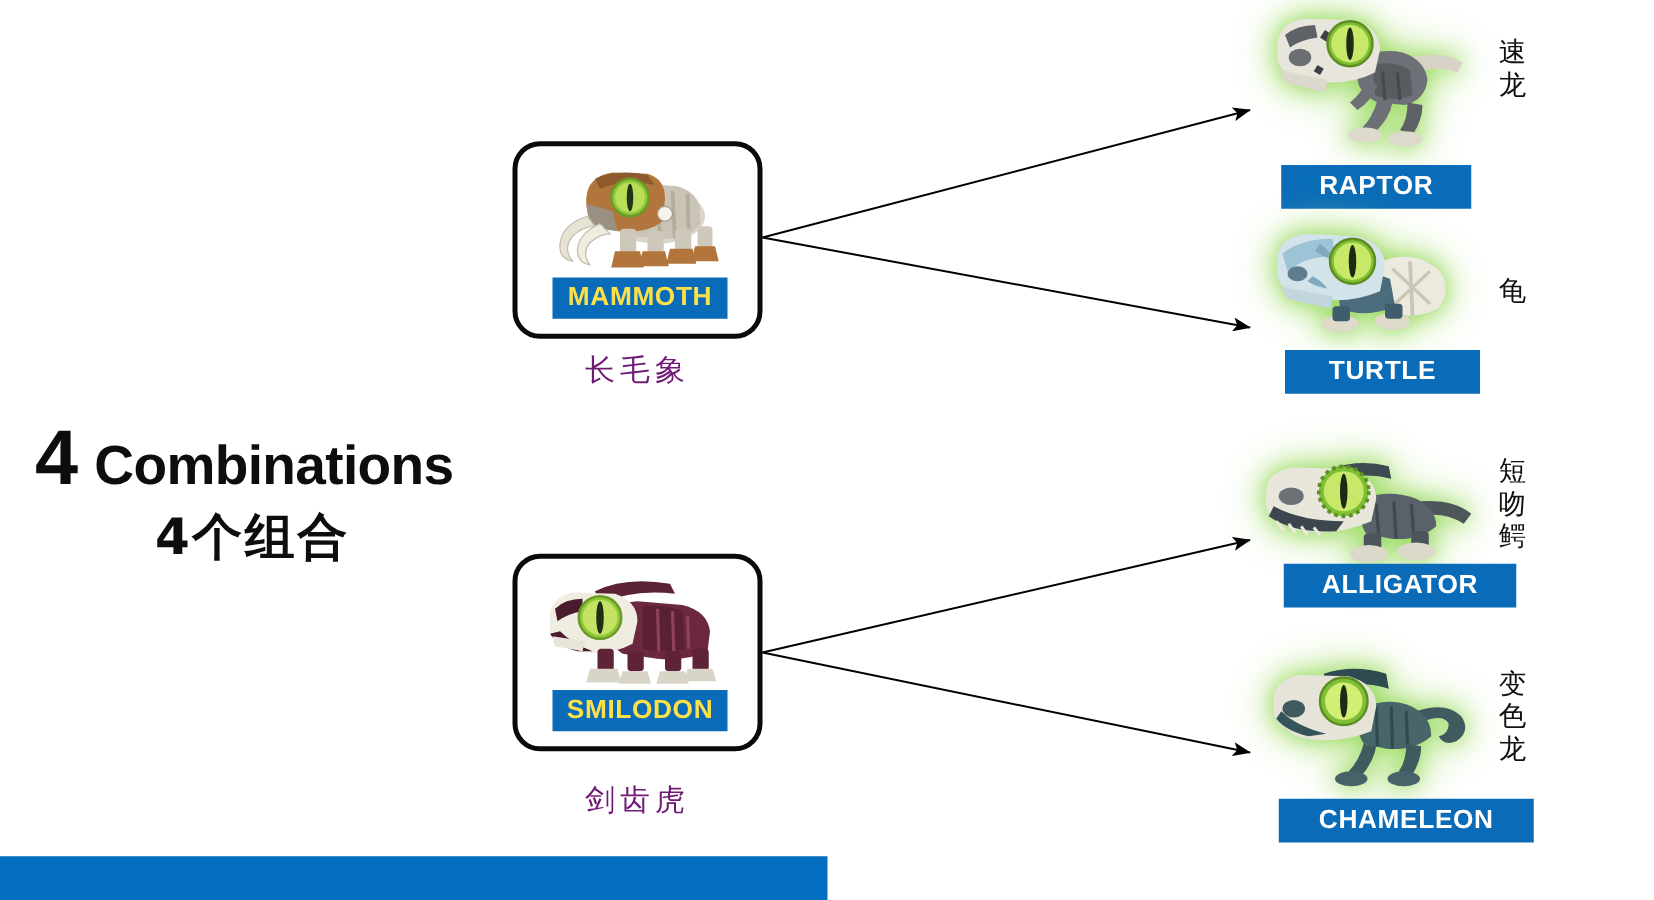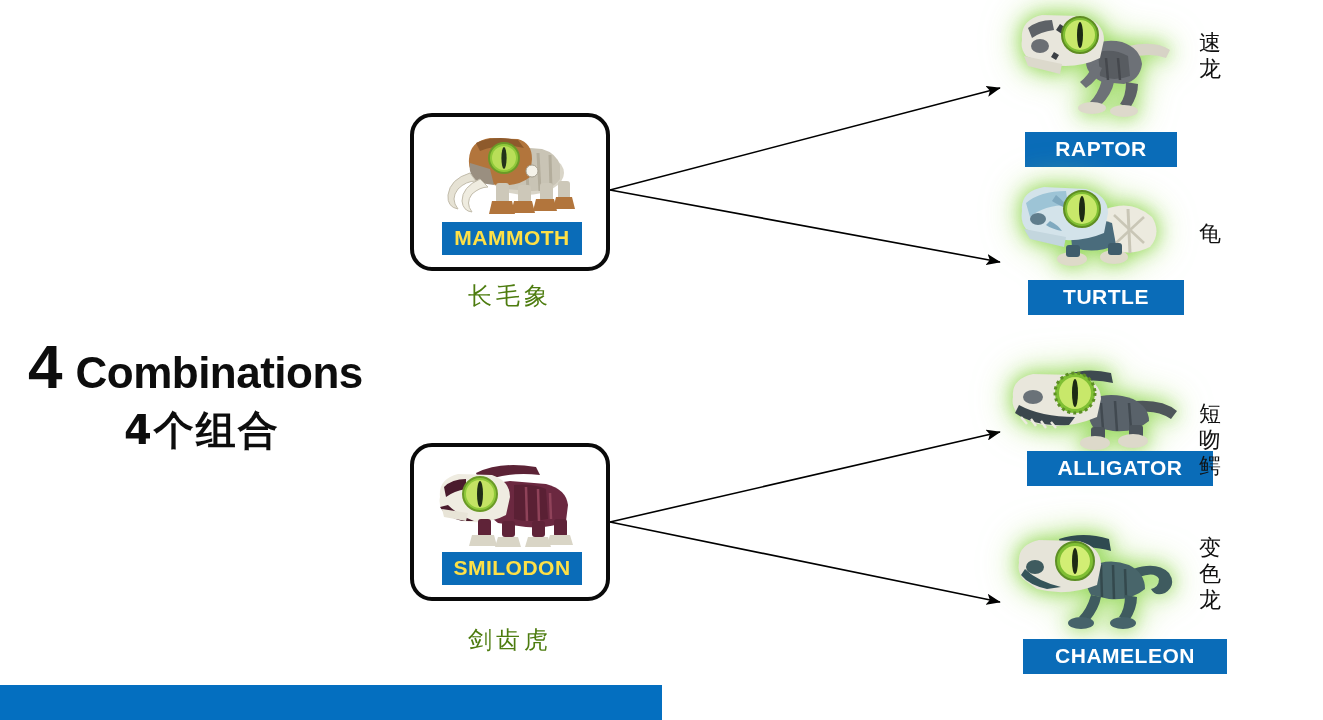--- a/index.html
+++ b/index.html
@@ -44,21 +44,21 @@
     color:#fde047;
     font-size:21px;font-weight:bold;
     text-align:center;
     padding:5px 0 6px 0;
     letter-spacing:0.5px;
     line-height:1.05;
   }
   .card-cn{
     position:absolute;
     width:200px;text-align:center;
-    font-size:24px;color:#4d7c0f;
+    font-size:24px;color:#701a75;
     font-family:"DejaVu Sans","Liberation Sans",sans-serif;
     letter-spacing:4px;
   }
 
   
   .result{position:absolute;}
   .result-figure{position:relative;}
   .result-label{
     position:absolute;
     background:#0a6cb8;color:#ffffff;
@@ -295,21 +295,21 @@
         <circle cx="70" cy="38" r="20" fill="none" stroke="#5d8f25" stroke-width="3" stroke-dasharray="3 3"></circle>
 
         <rect x="86" y="72" width="14" height="14" rx="3" fill="#4c545b"></rect>
         <rect x="124" y="70" width="14" height="14" rx="3" fill="#4c545b"></rect>
 
         <ellipse cx="90" cy="88" rx="15" ry="7" fill="#ddd9ca"></ellipse>
         <ellipse cx="128" cy="86" rx="15" ry="7" fill="#ddd9ca"></ellipse>
       </svg>
     </div>
     <div class="result-label" style="left:22px;top:96px;width:186px;">ALLIGATOR</div>
-    <div class="result-cn" style="left:190px;top:10px;margin-top:36px;">短吻鳄</div>
+    <div class="result-cn" style="left:190px;top:10px;">短吻鳄</div>
   </div>
 
   <div class="result" style="left:1005px;top:523px;width:210px;height:160px;">
     <div class="result-figure glow">
       <svg viewBox="0 0 185 112" width="185" height="112">
 
         <path d="M128,46 Q152,38 164,50 Q172,62 160,70 Q150,74 146,66 Q154,64 154,56 Q150,48 134,54 Z" fill="#3f5b5f"></path>
 
         <path d="M84,44 Q104,34 124,42 Q140,50 140,66 Q126,78 104,76 L86,72 Q78,60 84,44 Z" fill="#48656a"></path>
         <path d="M96,42 L97,74" stroke="#34494d" stroke-width="2.5"></path>

